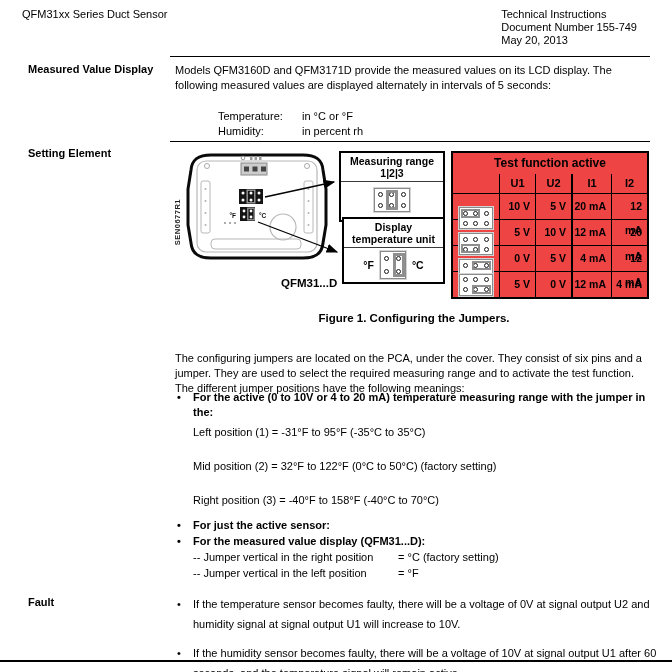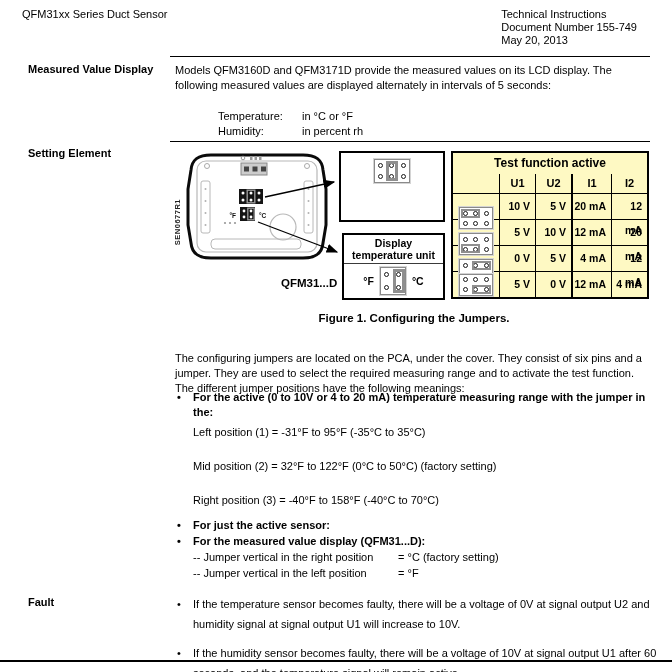--- a/index.html
+++ b/index.html
@@ -23,36 +23,36 @@
   .mvd-values .nm { display:inline-block; width:84px; }
   .figure { left:175px; top:149px; width:478px; height:160px; }
   .figure, .figure * { line-height:normal; }
   .dev-svg { position:absolute; left:8px; top:0; }
   .dev-code { position:absolute; left:-2px; top:50px; writing-mode:vertical-rl; transform:rotate(180deg);
               font-weight:bold; font-size:7.5px; letter-spacing:.5px; color:#222; }
   .dev-model { position:absolute; left:106px; top:128px; font-weight:bold; font-size:11.5px; }
   .arrows { position:absolute; left:0; top:0; pointer-events:none; }
   .fig-box { position:absolute; border:2px solid #000; background:#fff; }
   .mr-box { left:164px; top:2px; width:106px; height:71px; }
-  .du-box { left:167px; top:84px; width:103px; height:67px; }
+  .du-box { left:167px; top:68px; width:103px; height:67px; }
   .fig-box .ttl { text-align:center; font-weight:bold; font-size:10.5px; padding-top:2px;
                   border-bottom:1.5px solid #3a3a3a; padding-bottom:2px; }
   .fig-box .ttl div { line-height:12px; }
   .pin-area { display:flex; align-items:center; justify-content:center; }
   .mr-box .pin-area { height:36px; }
   .du-box .pin-area { height:34px; gap:6px; font-weight:bold; font-size:10.5px; }
   .jmp { position:relative; border:1px solid #8a8a8a; outline:1px solid #d4d4d4; background:#fff; display:grid; }
   .jmp .pin { border:1px solid #1a1a1a; border-radius:50%; width:5px; height:5px; margin:auto; background:#fff; }
   .jmp.c3 { width:36px; height:24px; grid-template-columns:repeat(3,1fr); grid-template-rows:repeat(2,1fr); }
   .jmp.c2 { width:26px; height:28px; grid-template-columns:repeat(2,1fr); grid-template-rows:repeat(2,1fr); }
   .cap { position:absolute; border:3px solid #8f8f8f; }
   .cap.vmid { left:50%; transform:translateX(-50%); top:1px; bottom:1px; width:12px; }
   .cap.vright { right:0px; top:1px; bottom:1px; width:12px; }
   
-  .tt { position:absolute; left:276px; top:2px; width:198px; border:2px solid #000; background:#fef9c3; }
+  .tt { position:absolute; left:276px; top:2px; width:198px; border:2px solid #000; background:#ef4444; }
   .tt-title { height:21px; line-height:21px; text-align:center; font-weight:bold; font-size:12px; }
   .tt-grid-row { display:grid; grid-template-columns:46px 36px 36px 40px 36px; }
   .tt-head { height:19px; }
   .tt-head .c { text-align:center; font-weight:bold; line-height:18px; border-left:1px solid #000; font-size:11px; }
   .tt-head .c.noline { border-left:none; }
   .tt-head .c.thick { border-left:2px solid #000; }
   .tt-row { height:26px; border-top:1px solid #000; }
   .tt-row .jc { display:flex; align-items:center; justify-content:center; }
   .tt-row .v { font-weight:bold; text-align:right; padding-right:5px; line-height:24px; border-left:1px solid #000; font-size:10.5px; }
   .tt-row .v.thick { border-left:2px solid #000; }
@@ -158,20 +158,24 @@
           <path d="M0,0 L9,3.5 L0,7 Z" fill="#000"></path>
         </marker>
       </defs>
       <line x1="90" y1="48" x2="159" y2="33" stroke="#000" stroke-width="1.3" marker-end="url(#ah)"></line>
       <line x1="83" y1="73" x2="162" y2="103" stroke="#000" stroke-width="1.3" marker-end="url(#ah)"></line>
     </svg>
 
     <div class="dev-model">QFM31...D</div>
 
     <div class="fig-box mr-box">
+      <div class="ttl">
+        <div>Measuring range</div>
+        <div>1|2|3</div>
+      </div>
       <div class="pin-area">
         <div class="jmp c3">
           <div class="pin"></div>
             <div class="pin"></div>
             <div class="pin"></div>
           <div class="pin"></div>
             <div class="pin"></div>
             <div class="pin"></div>
           <div class="cap vmid"></div>
         </div>

